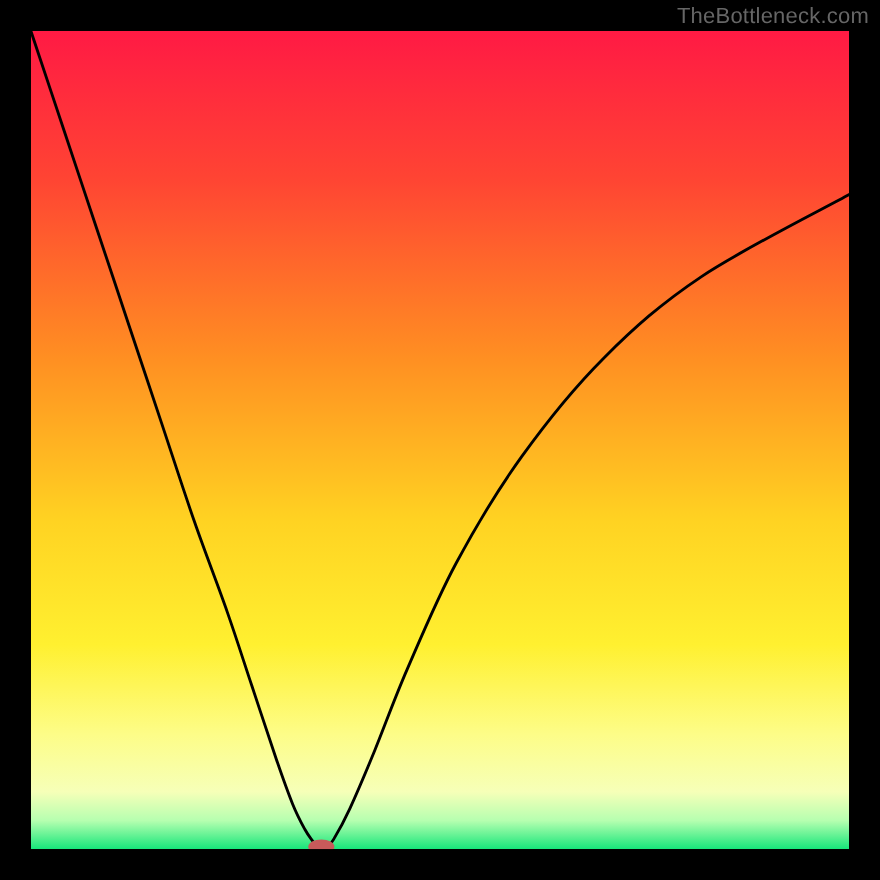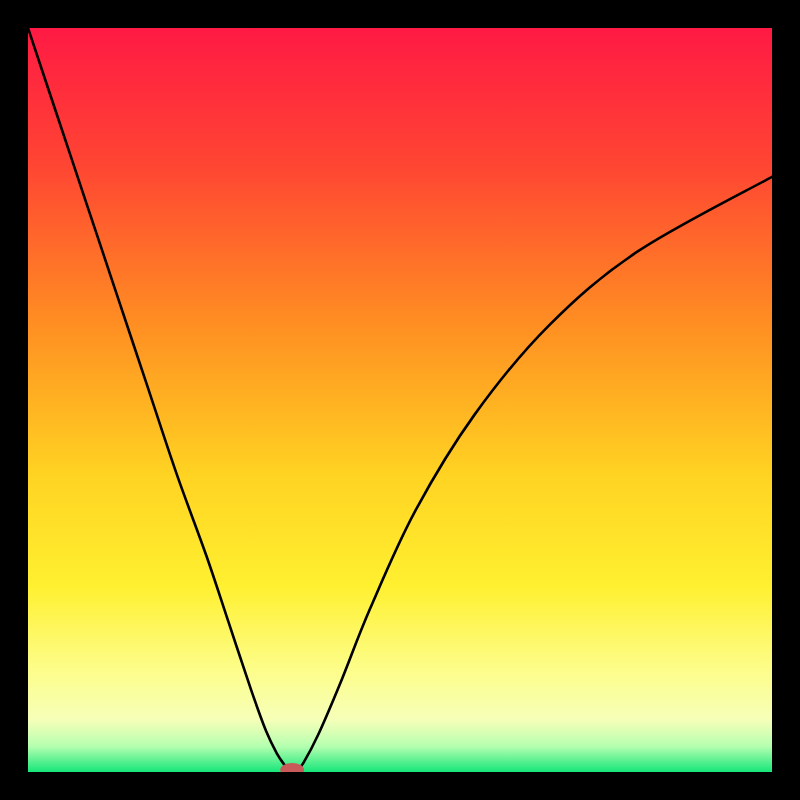--- a/index.html
+++ b/index.html
@@ -40,20 +40,21 @@
     display: block;
     width: 100%;
     height: 100%;
   }
 </style>
 </head>
 <body>
 
 <div class="frame">
 
+  <div class="watermark">TheBottleneck.com</div>
 
   <div class="plot">
     <svg id="plot-svg" viewBox="0 0 100 100" preserveAspectRatio="none">
       <defs>
         <linearGradient id="bg-grad" x1="0" y1="0" x2="0" y2="1">
             <stop offset="0%" stop-color="#ff1a44"></stop>
             <stop offset="18%" stop-color="#ff4433"></stop>
             <stop offset="40%" stop-color="#ff8f22"></stop>
             <stop offset="60%" stop-color="#ffd322"></stop>
             <stop offset="75%" stop-color="#fff030"></stop>

